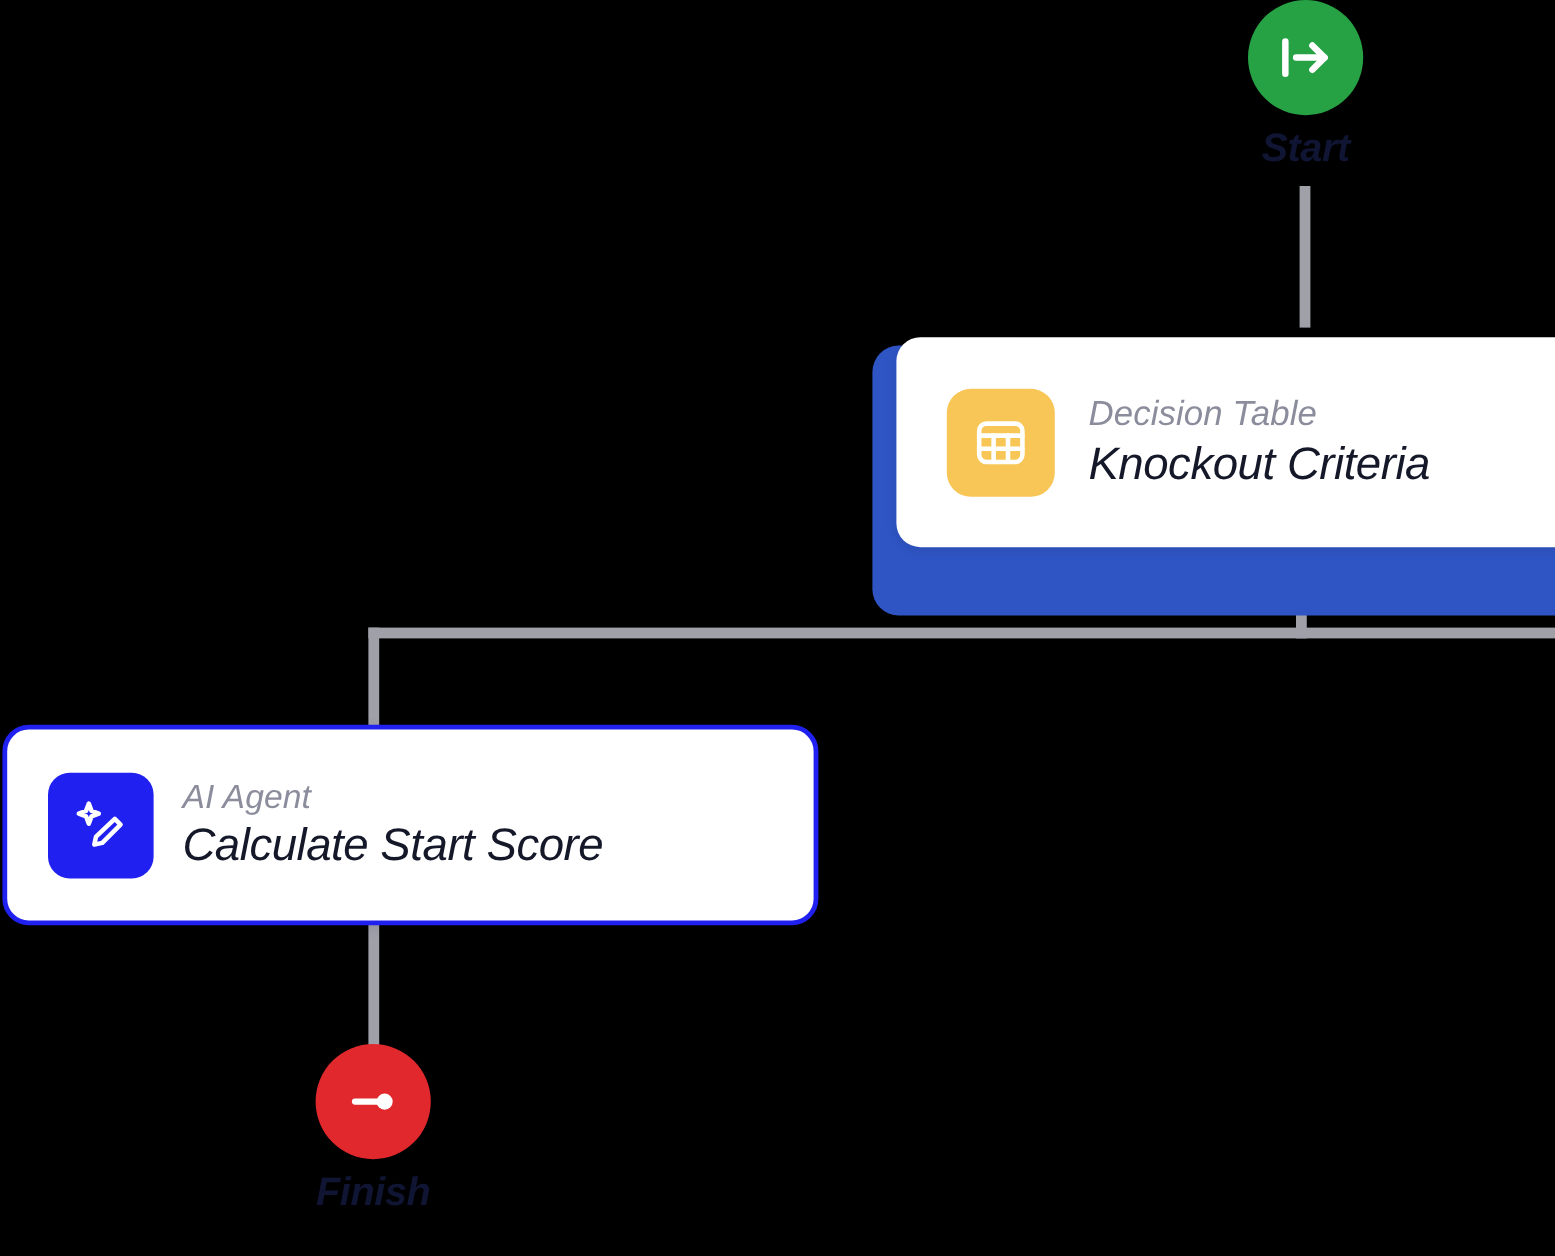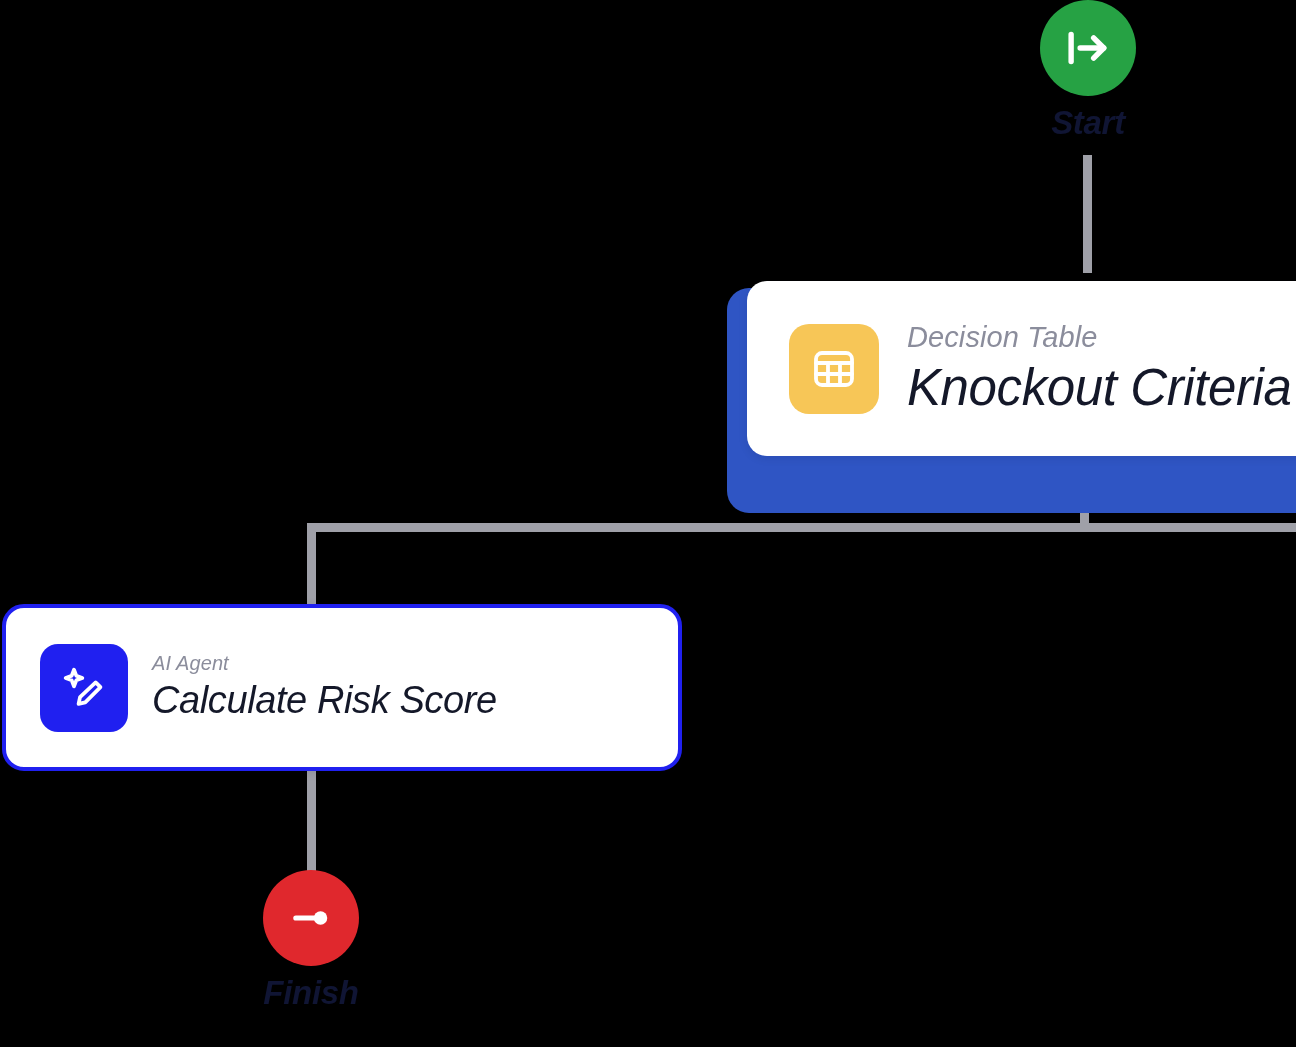--- a/index.html
+++ b/index.html
@@ -157,29 +157,29 @@
     font-style: italic;
   }
   .node-kind {
     font-size: 29px;
     color: #8b8d9c;
     line-height: 1.25;
     white-space: nowrap;
     letter-spacing: 0.1px;
   }
   .node-title {
-    font-size: 51px;
+    font-size: 38px;
     color: #141829;
     line-height: 1.2;
     white-space: nowrap;
     letter-spacing: -0.4px;
     margin-top: 2px;
   }
   #node-ai-agent .node-text { margin-left: 24px; }
-  #node-ai-agent .node-kind { font-size: 20px; }
+  #node-ai-agent .node-kind { font-size: 28px; }
   #node-ai-agent .node-title { font-size: 38px; }
 
   svg { display: block; }
 </style>
 </head>
 <body>
 
 <div id="canvas">
 
   <div class="edge edge-start-to-table"></div>
@@ -221,21 +221,21 @@
   <div id="node-ai-agent">
     <div class="card">
       <div class="node-icon icon-ai-agent">
         <svg width="50" height="50" viewBox="0 0 24 24" fill="none" stroke="#ffffff" stroke-width="1.8" stroke-linecap="round" stroke-linejoin="round">
           <path d="M7.2 3.2 L8.3 6.1 L11.2 7.2 L8.3 8.3 L7.2 11.2 L6.1 8.3 L3.2 7.2 L6.1 6.1 Z"></path>
           <path d="M17.6 9.3 L19.9 11.6 L12.6 18.9 L9.4 19.6 L10.1 16.4 Z"></path>
         </svg>
       </div>
       <div class="node-text">
         <div class="node-kind">AI Agent</div>
-        <div class="node-title">Calculate Risk Score</div>
+        <div class="node-title">Calculate Start Score</div>
       </div>
     </div>
   </div>
 
   <div class="terminal" id="node-finish">
     <div class="terminal-circle">
       <svg width="52" height="52" viewBox="0 0 24 24" fill="none" stroke="#ffffff" stroke-width="2.4" stroke-linecap="round" stroke-linejoin="round">
         <line x1="5" y1="12" x2="14" y2="12"></line>
         <circle cx="16.4" cy="12" r="3.1" fill="#ffffff" stroke="none"></circle>
       </svg>

